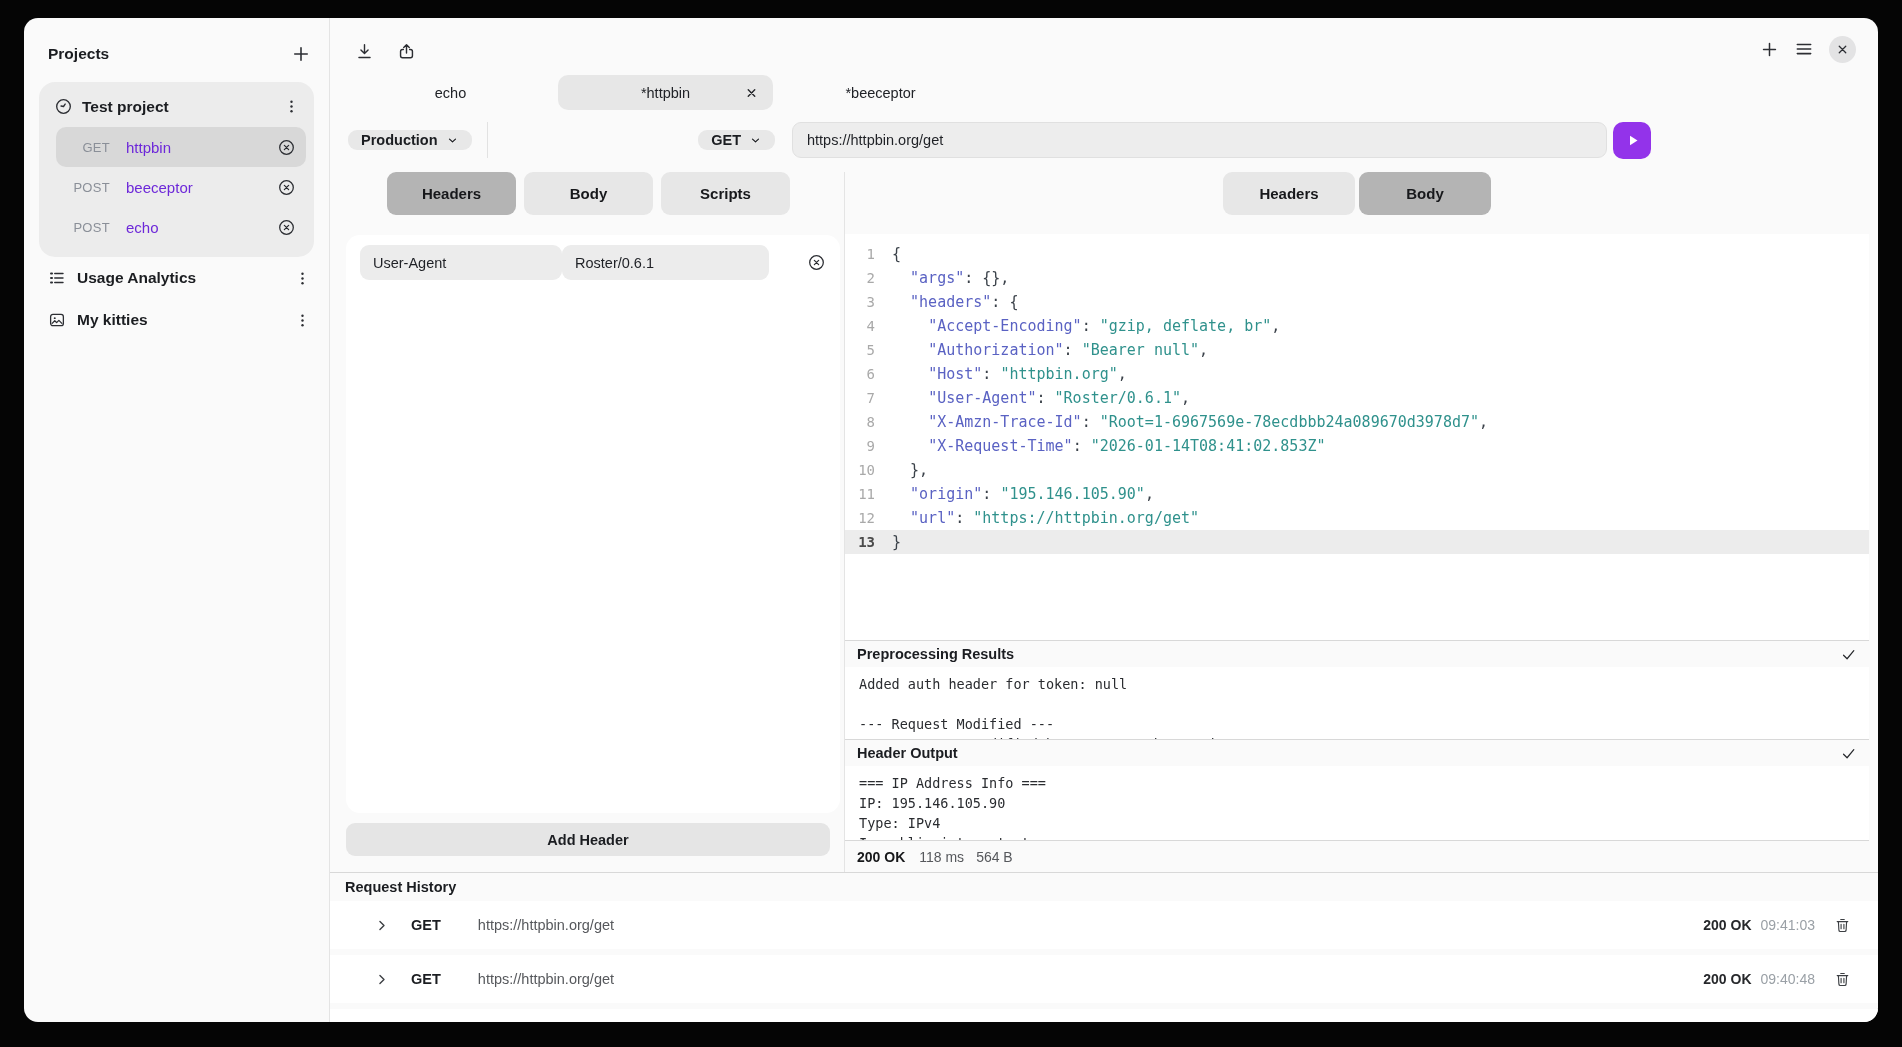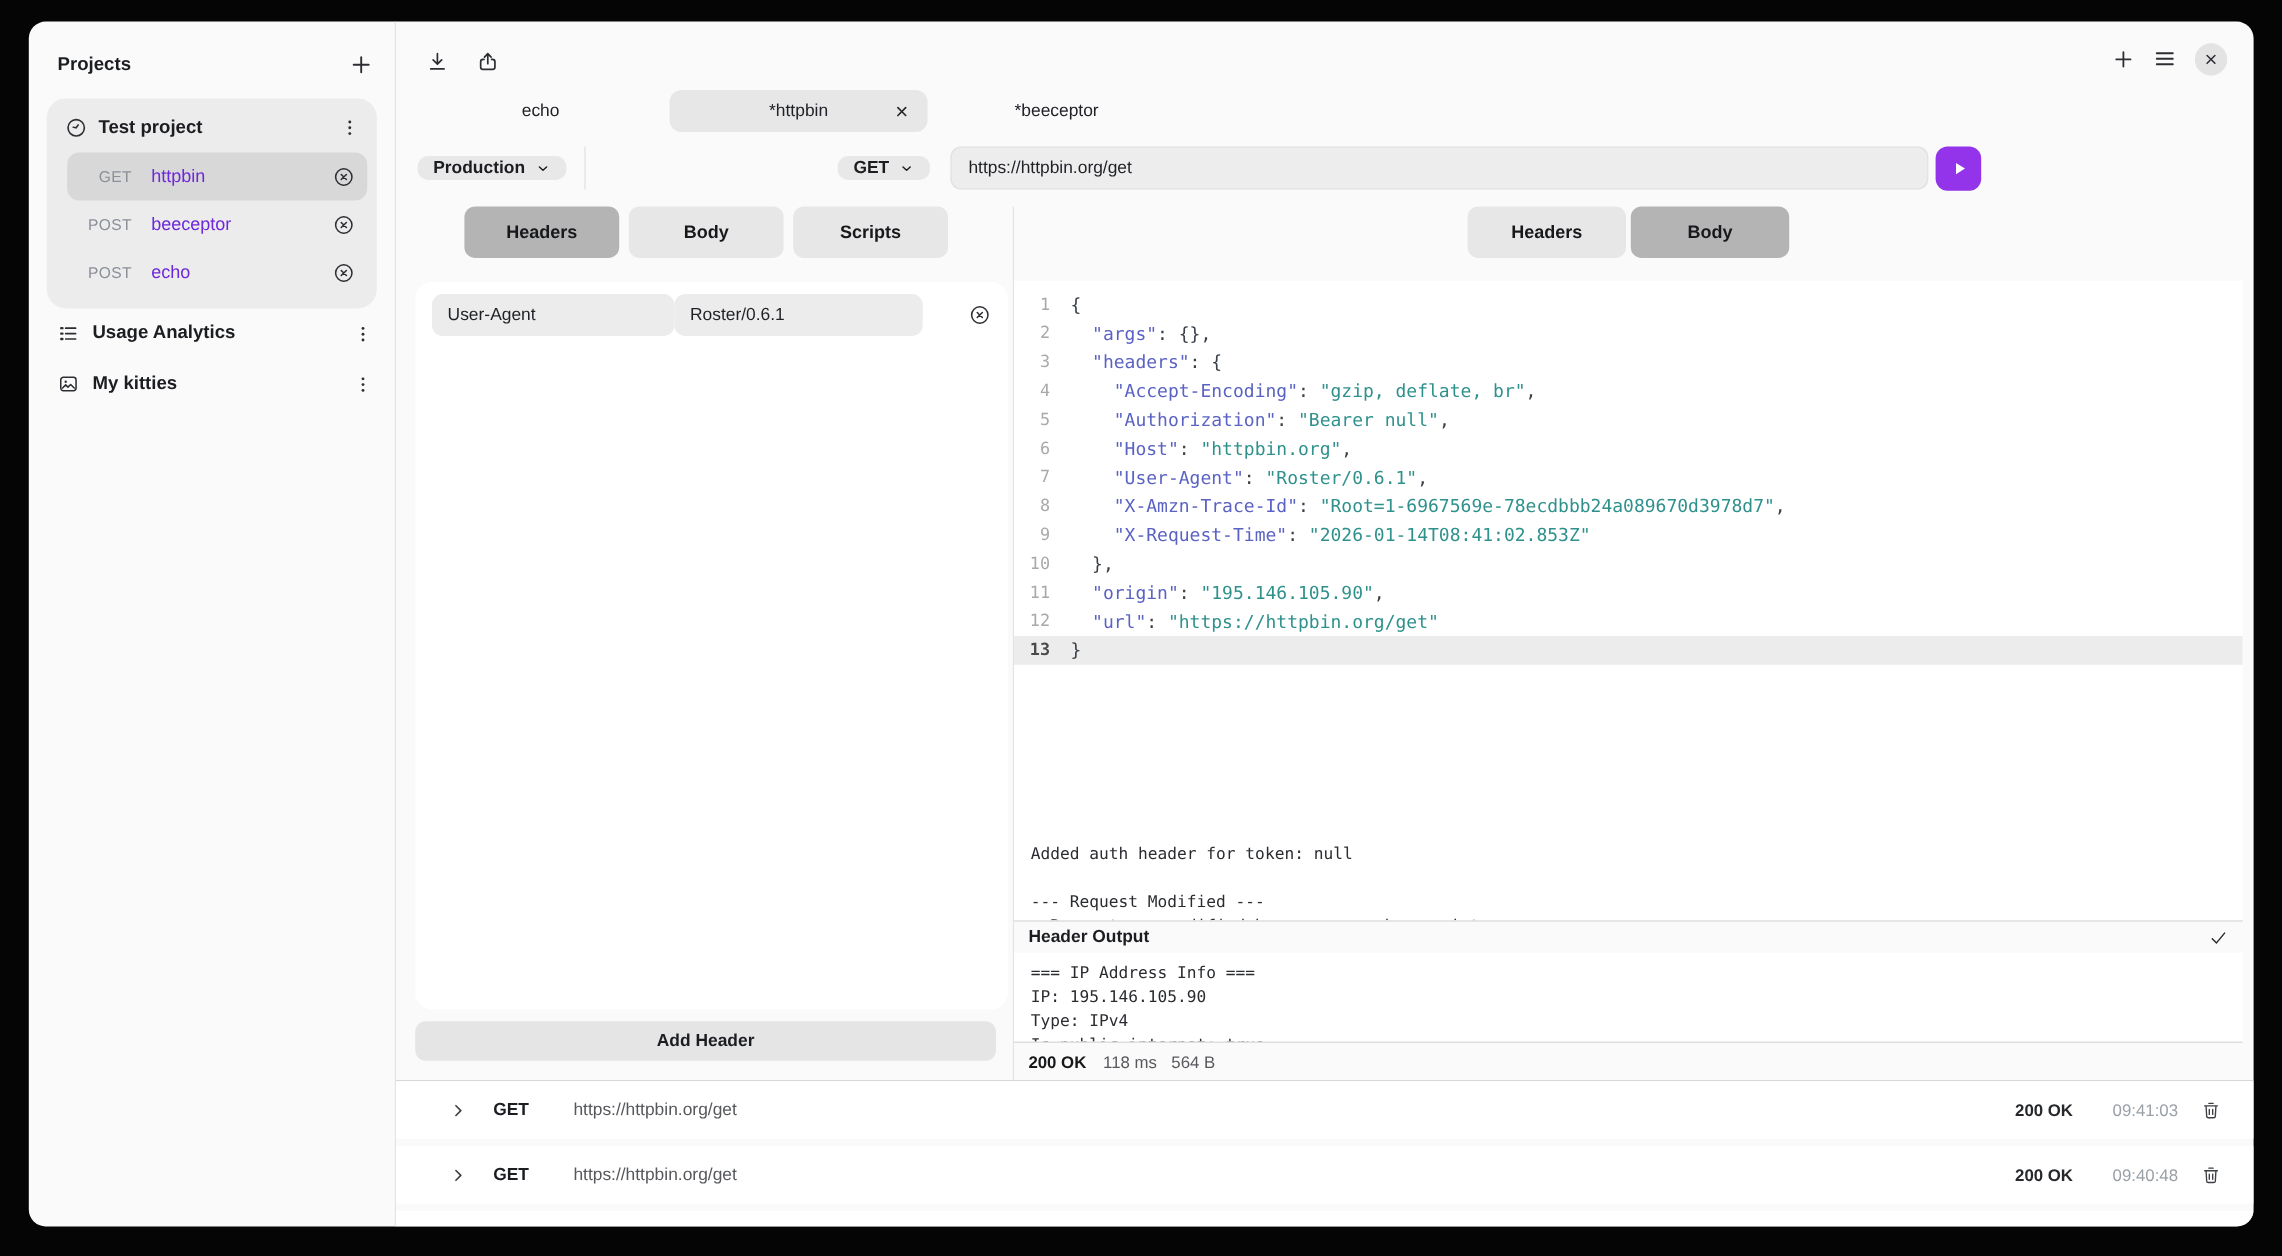--- a/index.html
+++ b/index.html
@@ -83,21 +83,21 @@
   .status-meta { color:#56585c; margin-left:14px; }
 
   
   .history { border-top:1px solid #d8d8d8; flex-shrink:0; }
   .history-title { padding:6px 0 6px 15px; font-weight:700; font-size:14.5px; }
   .hrow { background:#fff; height:48px; display:flex; align-items:center; padding:0 27px 0 25px; margin-bottom:6px; cursor:pointer; }
   .hrow-method { font-weight:700; font-size:14.5px; margin-left:22px; }
   .hrow-url { font-size:14.5px; color:#56585c; margin-left:37px; }
   .hrow-right { margin-left:auto; display:flex; align-items:center; }
   .hrow-status { font-weight:600; font-size:14px; color:#26282b; }
-  .hrow-time { font-size:14px; color:#9aa0a6; margin-left:33px; }
+  .hrow-time { font-size:14px; color:#9aa0a6; margin-left:9px; }
   .hrow .icon-btn { margin-left:19px; color:#3c3f43; }
   .history-filler { background:#fff; height:13px; }
   svg { display:block; }
 </style>
 </head>
 <body>
 
 <div class="window">
 
   <div class="sidebar">
@@ -372,20 +372,28 @@
             <div class="code-row">
               <span class="code-gutter">12</span>
               <span class="code-text"><span class="tok-p">  </span><span class="tok-k">"url"</span><span class="tok-p">: </span><span class="tok-s">"https://httpbin.org/get"</span></span>
             </div>
             <div class="code-row hl">
               <span class="code-gutter">13</span>
               <span class="code-text"><span class="tok-p">}</span></span>
             </div>
           </div>
 
+        <div class="section-h">
+          <span class="section-title">Preprocessing Results</span>
+          <span class="icon-btn">
+            <svg width="17" height="17" viewBox="0 0 24 24" fill="none" stroke="currentColor" stroke-width="1.7" stroke-linecap="round" stroke-linejoin="round">
+                <path d="m5 13 5 5L19.5 6.5"></path>
+              </svg>
+          </span>
+        </div>
         <div class="section-body prep">
             <div class="mono-line">Added auth header for token: null</div>
             <div class="mono-line"></div>
             <div class="mono-line">--- Request Modified ---</div>
             <div class="mono-line">- Request was modified by preprocessing script</div>
           </div>
 
         <div class="section-h">
           <span class="section-title">Header Output</span>
           <span class="icon-btn">
@@ -403,20 +411,21 @@
 
         <div class="status-row">
           <span class="status-code">200 OK</span>
           <span class="status-meta">118 ms</span>
           <span class="status-meta" style="margin-left:12px;">564 B</span>
         </div>
       </div>
     </div>
 
     <div class="history">
+      <div class="history-title">Request History</div>
 
         <div class="hrow">
           <span class="icon-btn">
             <svg width="15" height="15" viewBox="0 0 24 24" fill="none" stroke="currentColor" stroke-width="2.2" stroke-linecap="round" stroke-linejoin="round">
               <path d="m9.5 5.5 6.5 6.5-6.5 6.5"></path>
             </svg>
           </span>
           <span class="hrow-method">GET</span>
           <span class="hrow-url">https://httpbin.org/get</span>
           <span class="hrow-right">

